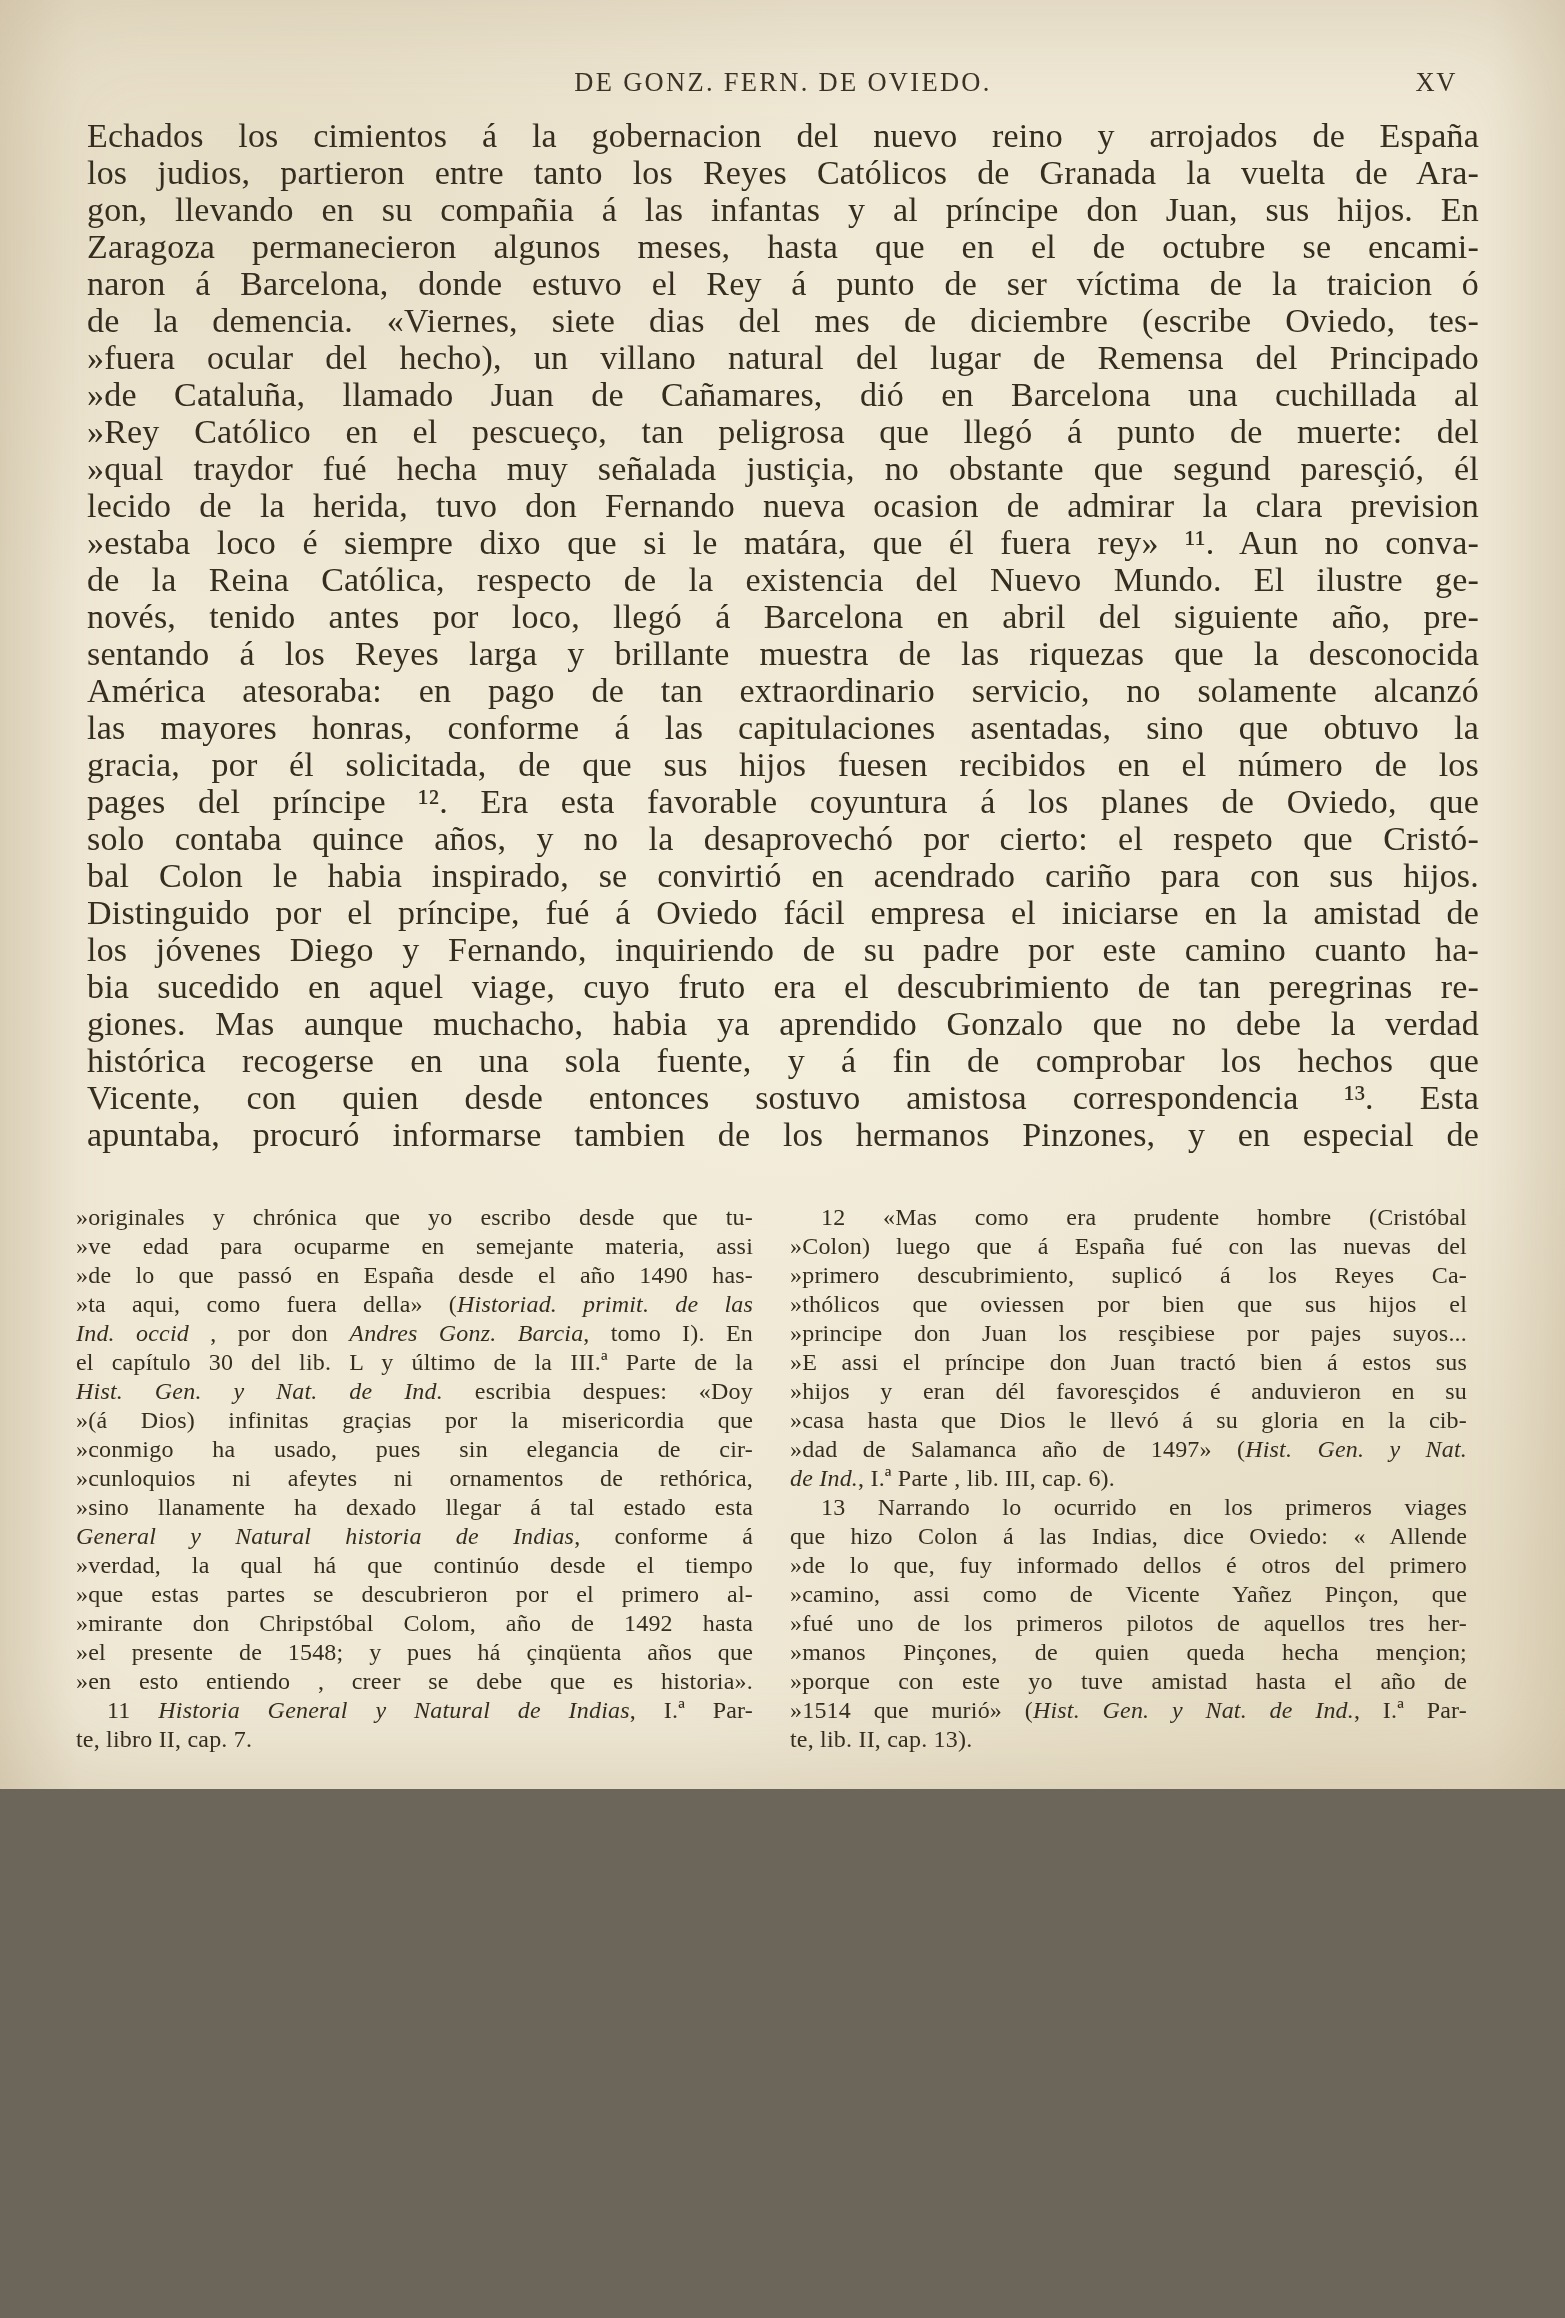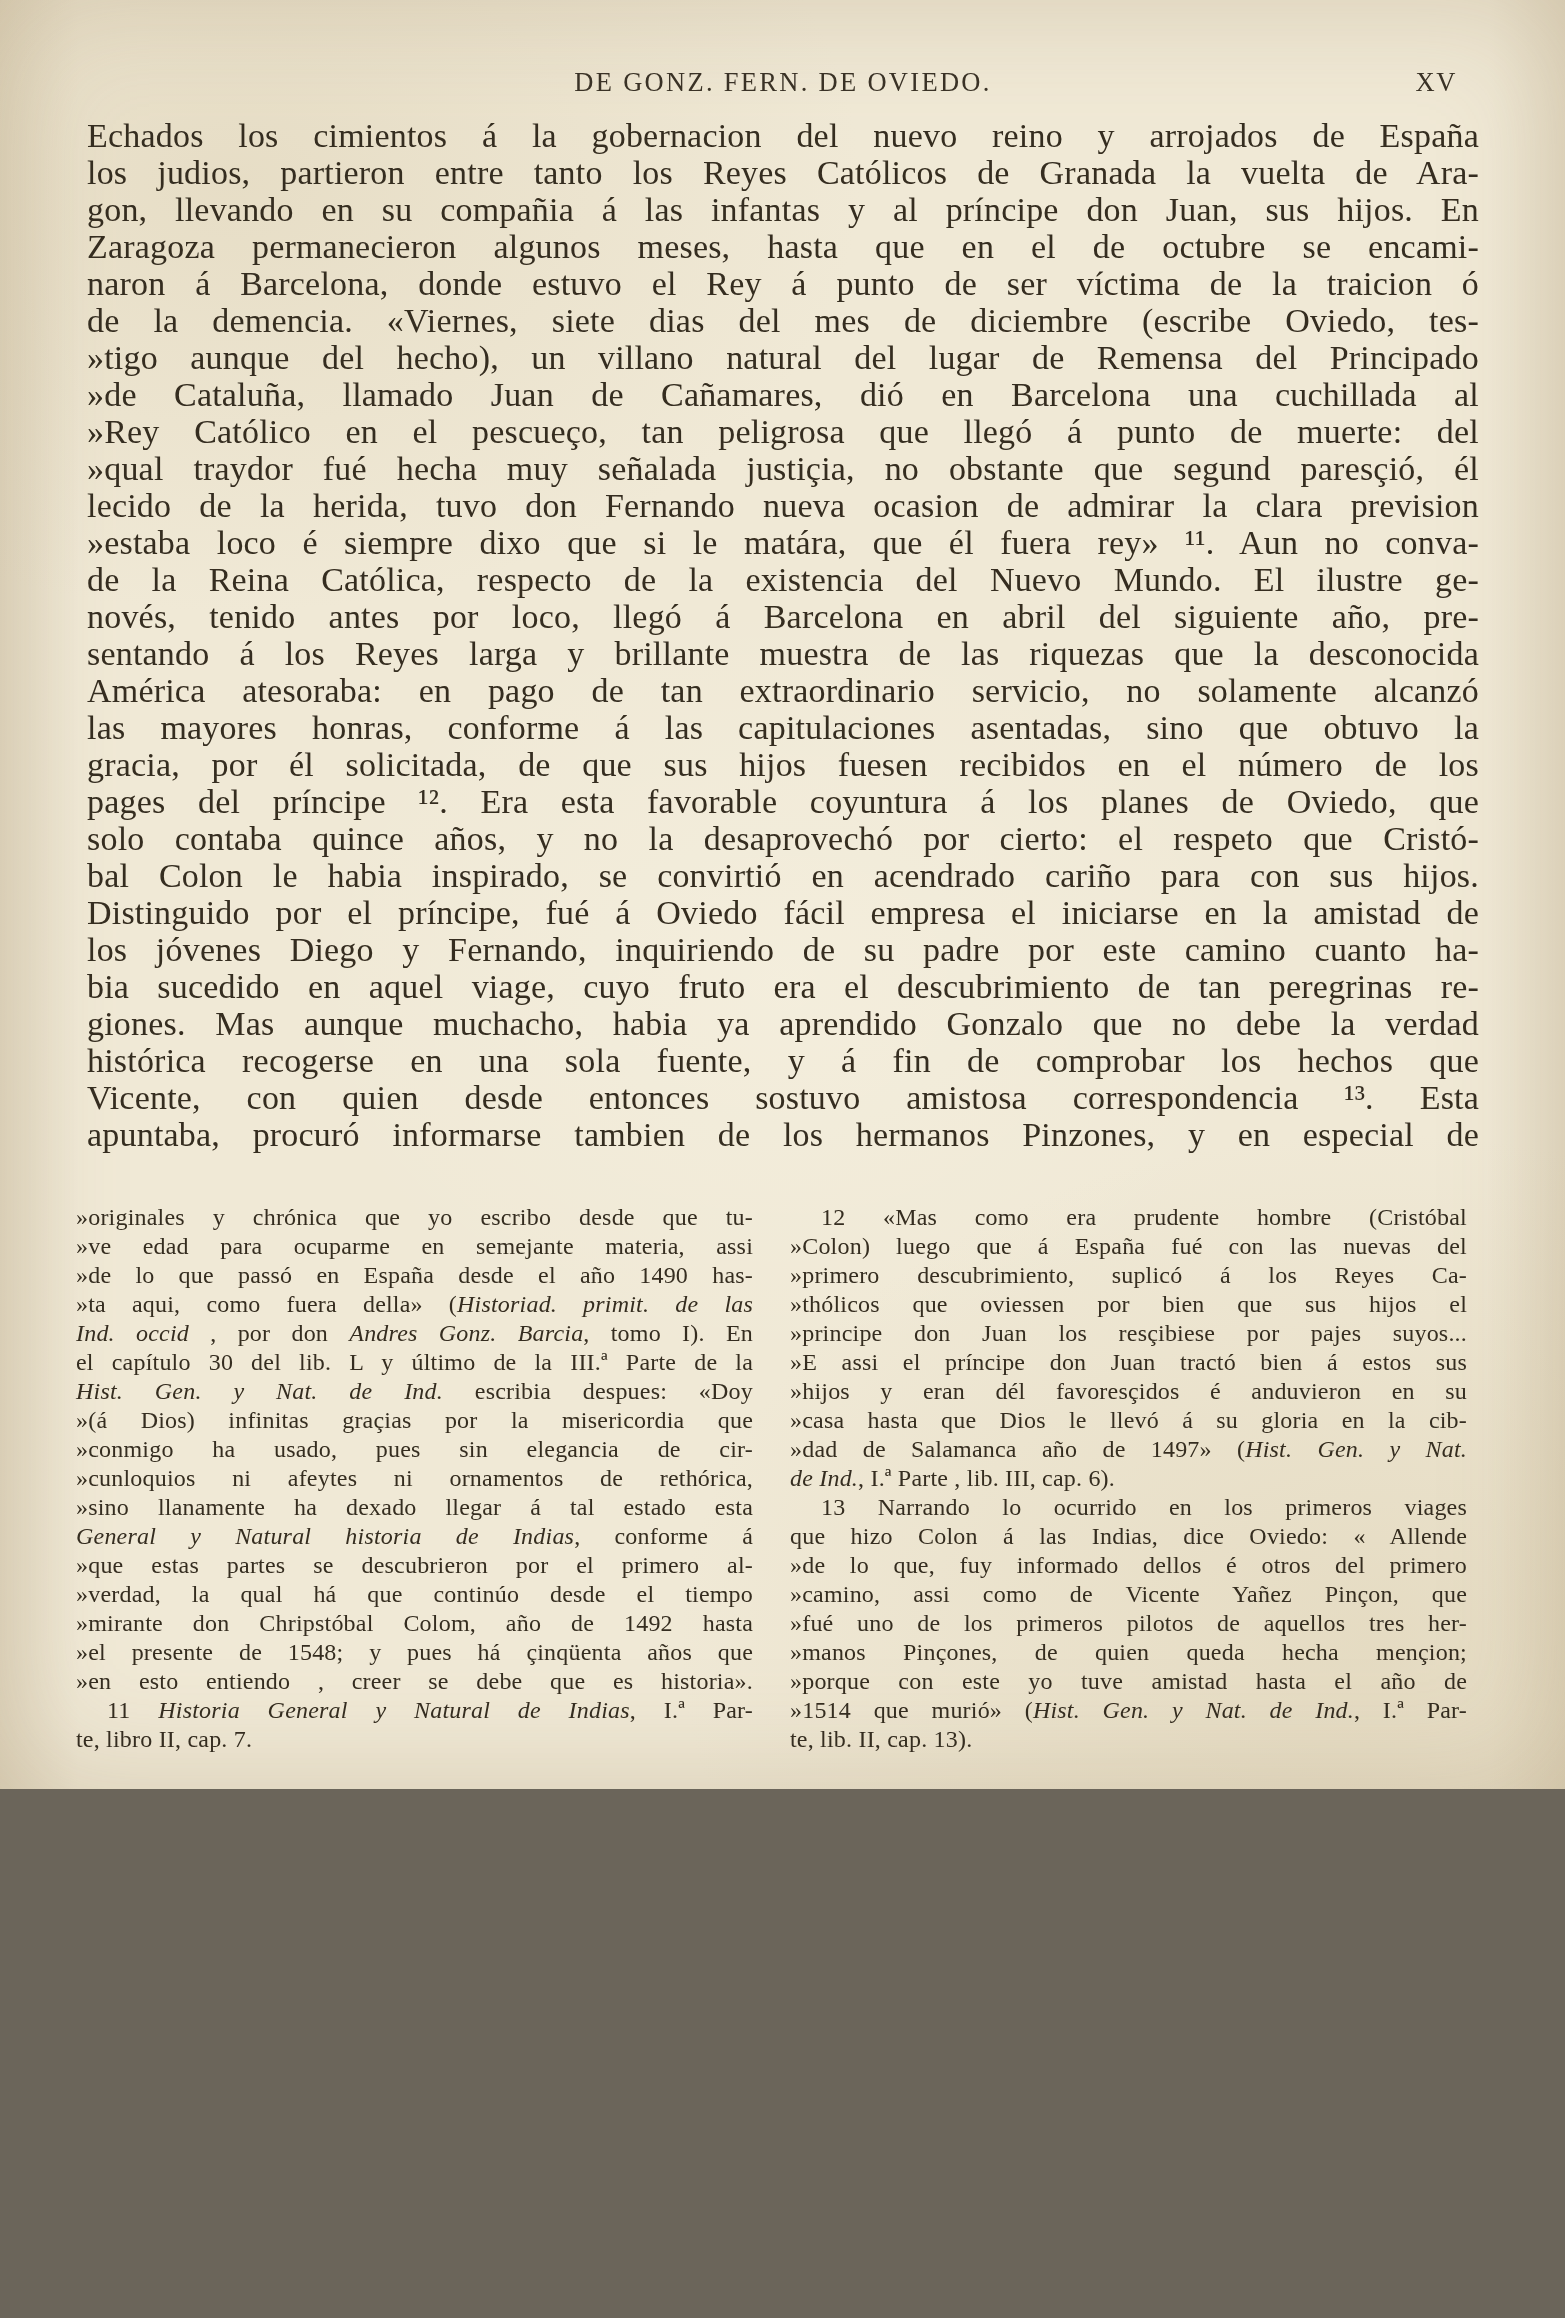--- a/index.html
+++ b/index.html
@@ -89,21 +89,21 @@
     <span class="pagenum">XV</span>
   </div>
 
   <div class="main">
       <div class="tline"><span>Echados los cimientos á la gobernacion del nuevo reino y arrojados de España</span></div>
       <div class="tline"><span>los judios, partieron entre tanto los Reyes Católicos de Granada la vuelta de Ara-</span></div>
       <div class="tline"><span>gon, llevando en su compañia á las infantas y al príncipe don Juan, sus hijos. En</span></div>
       <div class="tline"><span>Zaragoza permanecieron algunos meses, hasta que en el de octubre se encami-</span></div>
       <div class="tline"><span>naron á Barcelona, donde estuvo el Rey á punto de ser víctima de la traicion ó</span></div>
       <div class="tline"><span>de la demencia. «Viernes, siete dias del mes de diciembre (escribe Oviedo, tes-</span></div>
-      <div class="tline"><span>»tigo aunque del hecho), un villano natural del lugar de Remensa del Principado</span></div>
+      <div class="tline"><span>»fuera ocular del hecho), un villano natural del lugar de Remensa del Principado</span></div>
       <div class="tline"><span>»de Cataluña, llamado Juan de Cañamares, dió en Barcelona una cuchillada al</span></div>
       <div class="tline"><span>»Rey Católico en el pescueço, tan peligrosa que llegó á punto de muerte: del</span></div>
       <div class="tline"><span>»qual traydor fué hecha muy señalada justiçia, no obstante que segund paresçió, él</span></div>
       <div class="tline"><span>lecido de la herida, tuvo don Fernando nueva ocasion de admirar la clara prevision</span></div>
       <div class="tline"><span>»estaba loco é siempre dixo que si le matára, que él fuera rey» ¹¹. Aun no conva-</span></div>
       <div class="tline"><span>de la Reina Católica, respecto de la existencia del Nuevo Mundo. El ilustre ge-</span></div>
       <div class="tline"><span>novés, tenido antes por loco, llegó á Barcelona en abril del siguiente año, pre-</span></div>
       <div class="tline"><span>sentando á los Reyes larga y brillante muestra de las riquezas que la desconocida</span></div>
       <div class="tline"><span>América atesoraba: en pago de tan extraordinario servicio, no solamente alcanzó</span></div>
       <div class="tline"><span>las mayores honras, conforme á las capitulaciones asentadas, sino que obtuvo la</span></div>
@@ -127,22 +127,22 @@
         <div class="tline"><span>»de lo que passó en España desde el año 1490 has-</span></div>
         <div class="tline"><span>»ta aqui, como fuera della» (</span><span class="ital">Historiad. primit. de las</span></div>
         <div class="tline"><span class="ital">Ind. occid</span><span> , por don </span><span class="ital">Andres Gonz. Barcia</span><span>, tomo I). En</span></div>
         <div class="tline"><span>el capítulo 30 del lib. L y último de la III.ª Parte de la</span></div>
         <div class="tline"><span class="ital">Hist. Gen. y Nat. de Ind.</span><span> escribia despues: «Doy</span></div>
         <div class="tline"><span>»(á Dios) infinitas graçias por la misericordia que</span></div>
         <div class="tline"><span>»conmigo ha usado, pues sin elegancia de cir-</span></div>
         <div class="tline"><span>»cunloquios ni afeytes ni ornamentos de rethórica,</span></div>
         <div class="tline"><span>»sino llanamente ha dexado llegar á tal estado esta</span></div>
         <div class="tline"><span class="ital">General y Natural historia de Indias</span><span>, conforme á</span></div>
+        <div class="tline"><span>»verdad, la qual há que continúo desde el tiempo</span></div>
         <div class="tline"><span>»que estas partes se descubrieron por el primero al-</span></div>
-        <div class="tline"><span>»verdad, la qual há que continúo desde el tiempo</span></div>
         <div class="tline"><span>»mirante don Chripstóbal Colom, año de 1492 hasta</span></div>
         <div class="tline"><span>»el presente de 1548; y pues há çinqüenta años que</span></div>
         <div class="tline"><span>»en esto entiendo , creer se debe que es historia».</span></div>
         <div class="tline indent"><span>11 </span><span class="ital">Historia General y Natural de Indias</span><span>, I.ª Par-</span></div>
         <div class="tline endline"><span>te, libro II, cap. 7.</span></div>
       </div>
     <div class="fcol">
         <div class="tline indent"><span>12 «Mas como era prudente hombre (Cristóbal</span></div>
         <div class="tline"><span>»Colon) luego que á España fué con las nuevas del</span></div>
         <div class="tline"><span>»primero descubrimiento, suplicó á los Reyes Ca-</span></div>

